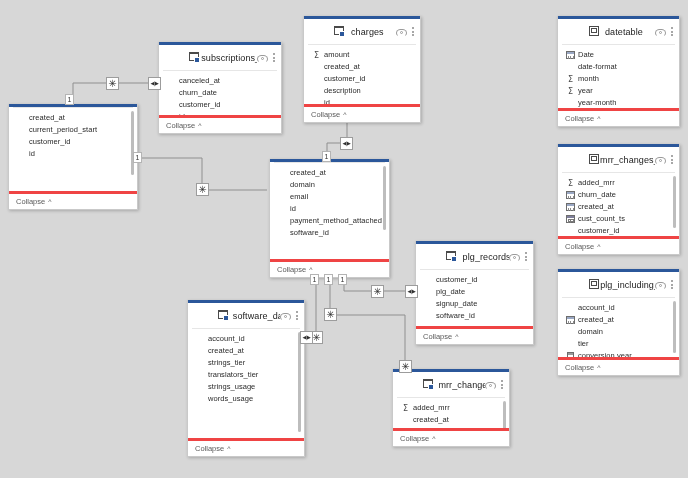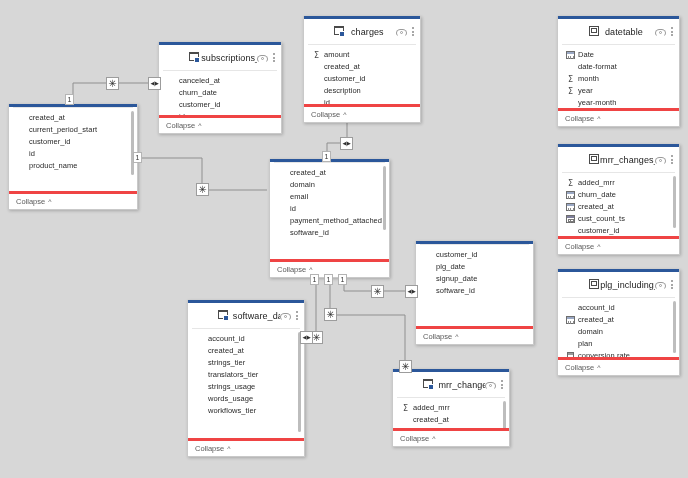--- a/index.html
+++ b/index.html
@@ -245,24 +245,20 @@
             <span class="fname">current_period_start</span>
           </div>
           <div class="fld">
             <span class="fi"></span>
             <span class="fname">customer_id</span>
           </div>
           <div class="fld">
             <span class="fi"></span>
             <span class="fname">id</span>
           </div>
-          <div class="fld">
-            <span class="fi"></span>
-            <span class="fname">product_name</span>
-          </div>
           <div class="scroll" style="height:64px"></div>
         </div>
         <div class="tbl-foot">
           <span class="collapse-lbl">Collapse</span>
           <span class="chev">^</span>
         </div>
       </div>
       <div class="tbl" style="left: 158px; top: 42px; width: 124px; height: 92px;">
         <div class="accent"></div>
         <div class="tbl-head">
@@ -501,27 +497,27 @@
               <span class="cal"></span>
             </span>
             <span class="fname">created_at</span>
           </div>
           <div class="fld">
             <span class="fi"></span>
             <span class="fname">domain</span>
           </div>
           <div class="fld">
             <span class="fi"></span>
-            <span class="fname">plan</span>
+            <span class="fname">tier</span>
           </div>
           <div class="fld">
             <span class="fi">
               <span class="meas"></span>
             </span>
-            <span class="fname">conversion rate</span>
+            <span class="fname">conversion year</span>
           </div>
           <div class="scroll" style="height:52px"></div>
         </div>
         <div class="tbl-foot">
           <span class="collapse-lbl">Collapse</span>
           <span class="chev">^</span>
         </div>
       </div>
       <div class="tbl" style="left: 269px; top: 159px; width: 121px; height: 119px;">
         <div class="accent"></div>
@@ -552,53 +548,72 @@
             <span class="fname">software_id</span>
           </div>
           <div class="scroll" style="height:64px"></div>
         </div>
         <div class="tbl-foot">
           <span class="collapse-lbl">Collapse</span>
           <span class="chev">^</span>
         </div>
       </div>
       <div class="tbl" style="left: 415px; top: 241px; width: 119px; height: 104px;">
-        <div class="accent"></div>
-        <div class="tbl-sep"></div>
-        <div class="fields">
-          <div class="fld">
-            <span class="fi"></span>
-            <span class="fname">customer_id</span>
-          </div>
-          <div class="fld">
-            <span class="fi"></span>
-            <span class="fname">plg_date</span>
-          </div>
-          <div class="fld">
-            <span class="fi"></span>
-            <span class="fname">signup_date</span>
-          </div>
-          <div class="fld">
-            <span class="fi"></span>
-            <span class="fname">software_id</span>
-          </div>
-        </div>
-        <div class="tbl-foot">
-          <span class="collapse-lbl">Collapse</span>
-          <span class="chev">^</span>
-        </div>
-      </div>
-      <div class="tbl" style="left: 187px; top: 300px; width: 118px; height: 157px;">
         <div class="accent"></div>
         <div class="tbl-head">
           <span class="ico-table">
             <span class="outer"></span>
             <span class="bar"></span>
             <span class="badge"></span>
           </span>
+          <span class="tbl-title">plg_records</span>
+          <span class="hdr-icons">
+            <span class="eye">
+              <span class="arc"></span>
+              <span class="pup"></span>
+            </span>
+            <span class="kebab">
+              <i></i>
+              <i></i>
+              <i></i>
+            </span>
+          </span>
+        </div>
+        <div class="tbl-sep"></div>
+        <div class="fields">
+          <div class="fld">
+            <span class="fi"></span>
+            <span class="fname">customer_id</span>
+          </div>
+          <div class="fld">
+            <span class="fi"></span>
+            <span class="fname">plg_date</span>
+          </div>
+          <div class="fld">
+            <span class="fi"></span>
+            <span class="fname">signup_date</span>
+          </div>
+          <div class="fld">
+            <span class="fi"></span>
+            <span class="fname">software_id</span>
+          </div>
+        </div>
+        <div class="tbl-foot">
+          <span class="collapse-lbl">Collapse</span>
+          <span class="chev">^</span>
+        </div>
+      </div>
+      <div class="tbl" style="left: 187px; top: 300px; width: 118px; height: 157px;">
+        <div class="accent"></div>
+        <div class="tbl-head">
+          <span class="ico-table">
+            <span class="outer"></span>
+            <span class="bar"></span>
+            <span class="badge"></span>
+          </span>
           <span class="tbl-title">software_data</span>
           <span class="hdr-icons">
             <span class="eye">
               <span class="arc"></span>
               <span class="pup"></span>
             </span>
             <span class="kebab">
               <i></i>
               <i></i>
               <i></i>
@@ -623,24 +638,20 @@
             <span class="fi"></span>
             <span class="fname">translators_tier</span>
           </div>
           <div class="fld">
             <span class="fi"></span>
             <span class="fname">strings_usage</span>
           </div>
           <div class="fld">
             <span class="fi"></span>
             <span class="fname">words_usage</span>
-          </div>
-          <div class="fld">
-            <span class="fi"></span>
-            <span class="fname">workflows_tier</span>
           </div>
           <div class="scroll" style="height:100px"></div>
         </div>
         <div class="tbl-foot">
           <span class="collapse-lbl">Collapse</span>
           <span class="chev">^</span>
         </div>
       </div>
       <div class="tbl" style="left: 392px; top: 369px; width: 118px; height: 78px;">
         <div class="accent"></div>

